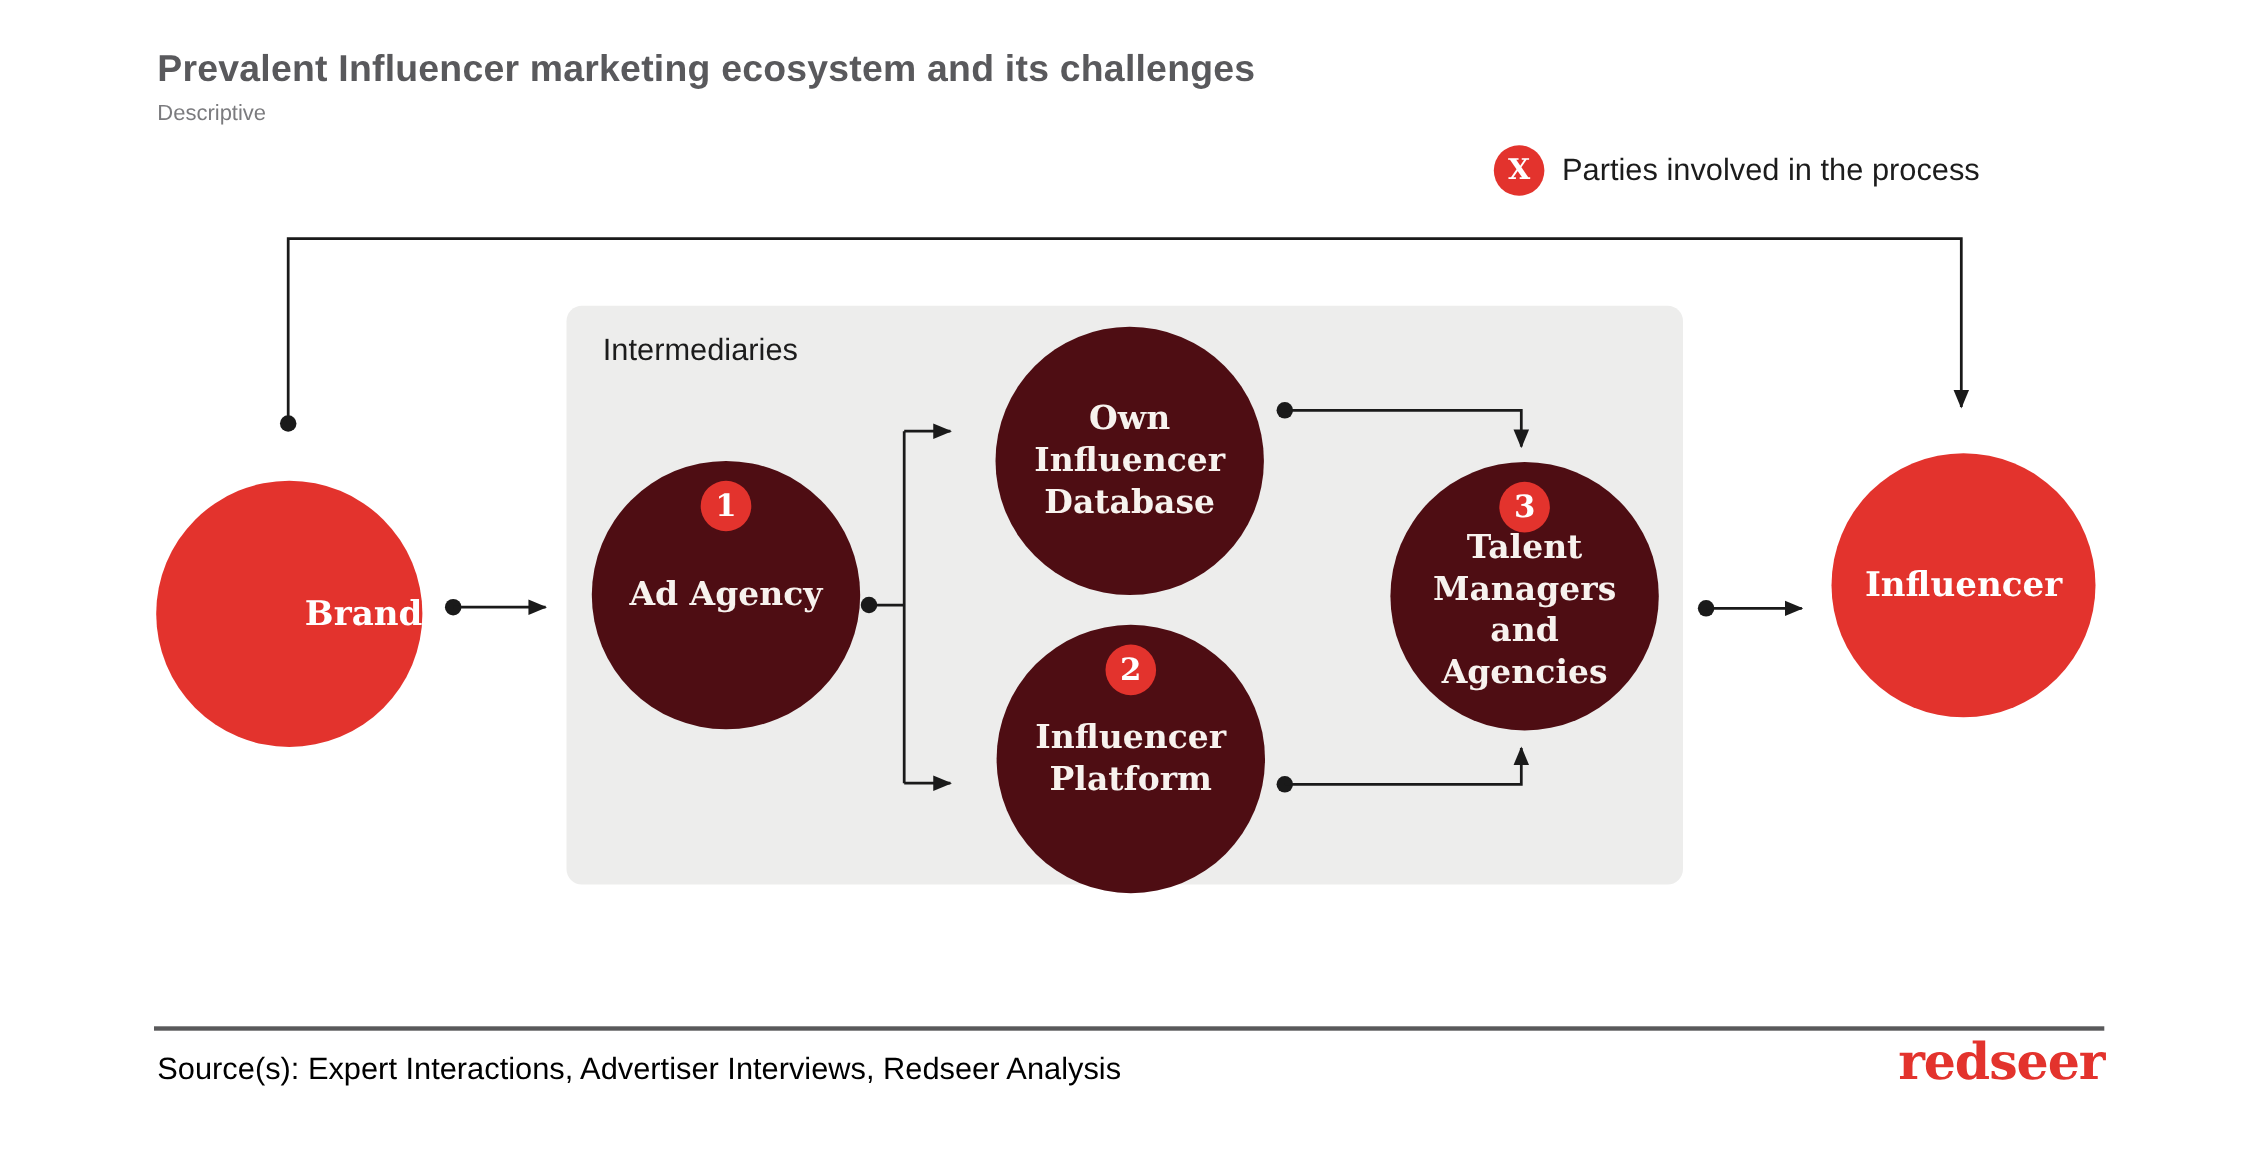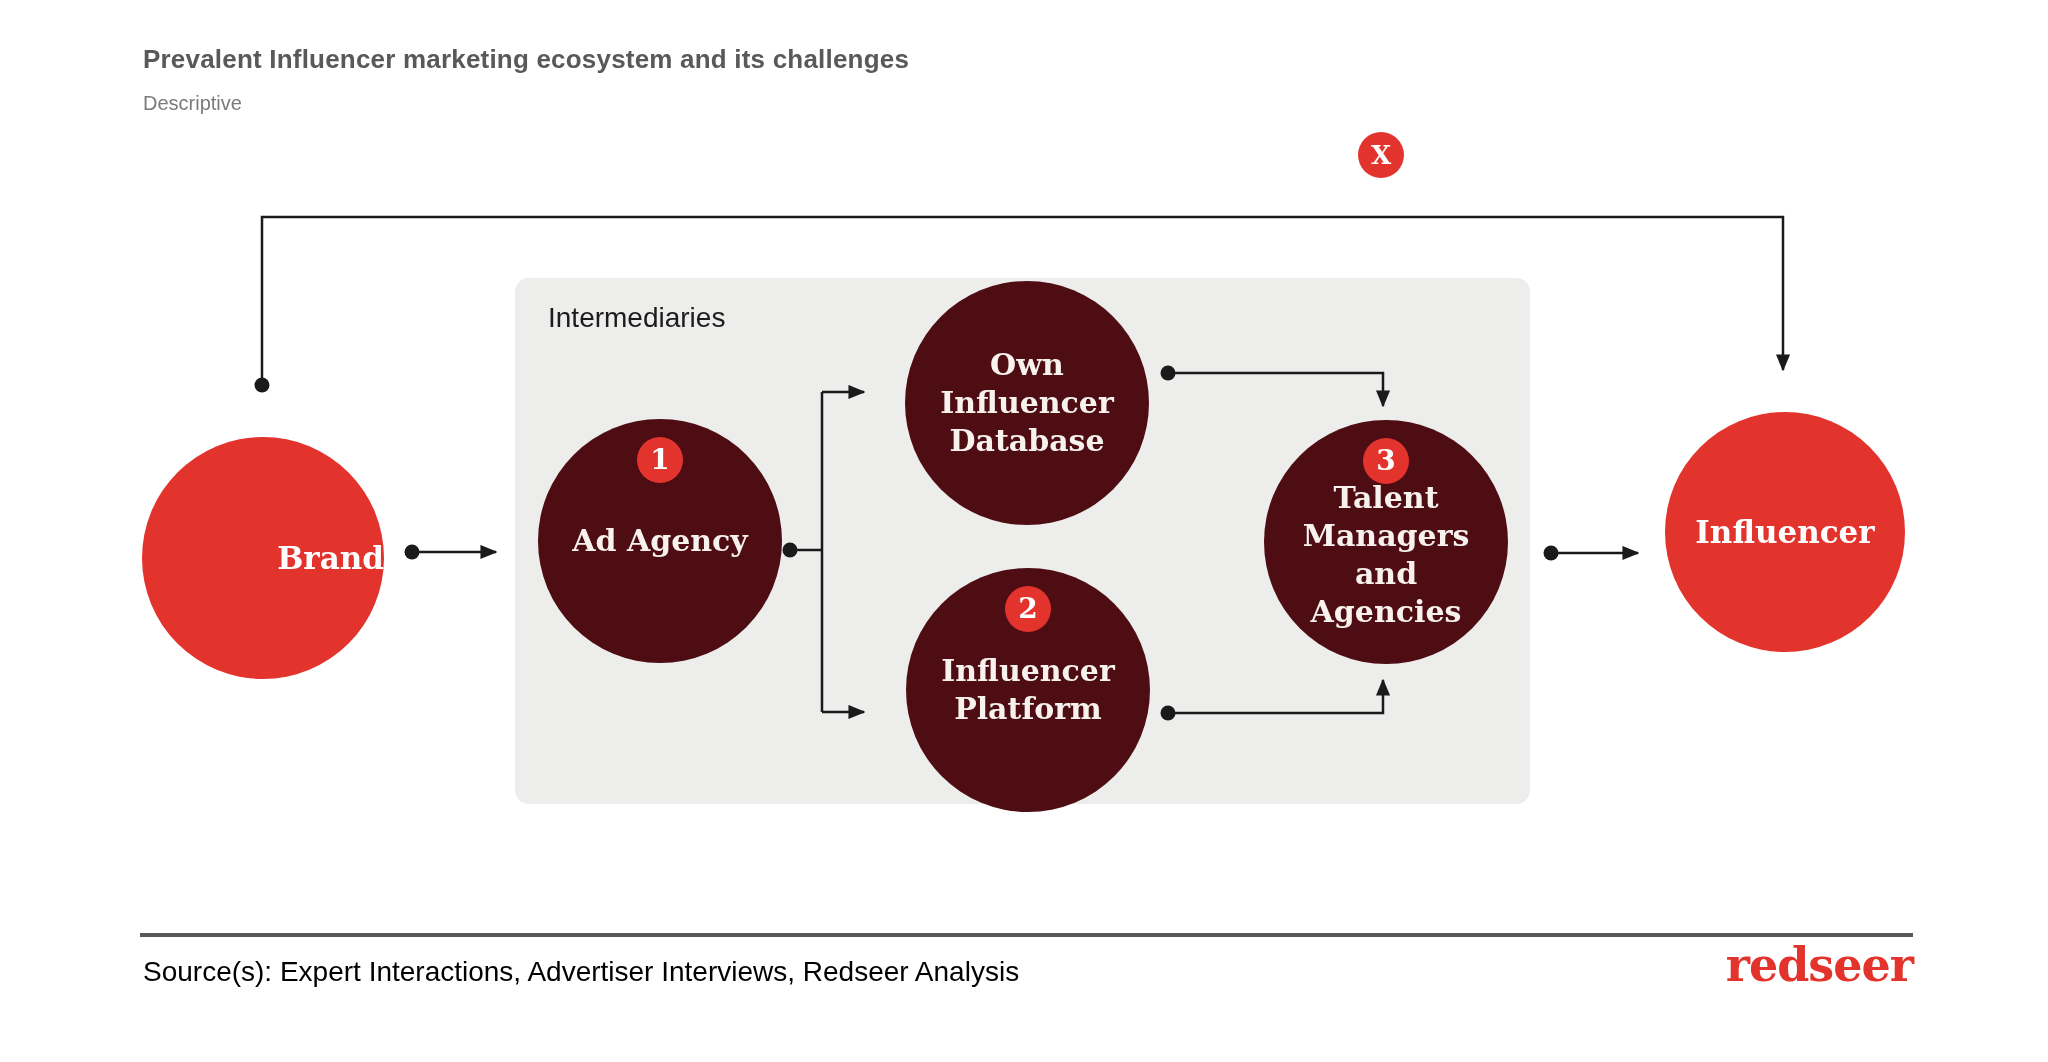--- a/index.html
+++ b/index.html
@@ -6,21 +6,21 @@
   #canvas{
     position:relative;
     width:2048px;height:1062px;
     background:#ffffff;
     font-family:"Liberation Sans", sans-serif;
     overflow:hidden;
   }
   
   .title{
     position:absolute;left:143px;top:44px;
-    font-size:26px;font-weight:700;color:#59595c;letter-spacing:.2px;
+    font-size:34px;font-weight:700;color:#59595c;letter-spacing:.2px;
   }
   .subtitle{
     position:absolute;left:143px;top:92px;
     font-size:20px;font-weight:400;color:#7b7b7e;
   }
   
   .legend{position:absolute;left:1358px;top:132px;display:flex;align-items:center;gap:16px;}
   .legend-circle{
     width:46px;height:46px;border-radius:50%;
     background:var(--party-red,#E3332D);
@@ -53,21 +53,21 @@
   .intermediary{background:var(--intermediary-maroon,#4E0D13);color:#f7f2ee;font-size:30px;line-height:38px;}
   .badge{
     position:absolute;top:18px;left:50%;transform:translateX(-50%);
     width:46px;height:46px;border-radius:50%;
     background:var(--party-red,#E3332D);color:#fff;
     display:flex;align-items:center;justify-content:center;
     font-family:"DejaVu Serif", serif;font-weight:700;font-size:28px;line-height:1;
   }
   #node-brand{left:142px;top:437px;width:242px;height:242px;justify-content:flex-end;}
   #node-ad-agency{left:538px;top:419px;width:244px;height:244px;}
-  #node-own-db{left:905px;top:281px;width:244px;height:244px;align-items:center;}
+  #node-own-db{left:905px;top:297px;width:244px;height:244px;align-items:center;}
   #node-platform{left:906px;top:568px;width:244px;height:244px;}
   #node-talent{left:1264px;top:420px;width:244px;height:244px;padding-top:26px;box-sizing:border-box;}
   #node-influencer{left:1665px;top:412px;width:240px;height:240px;}
   
   .footer-rule{position:absolute;left:140px;top:933px;width:1773px;height:4px;background:#59595b;}
   .source{position:absolute;left:143px;top:956px;font-size:28px;color:#000000;}
   .logo{
     position:absolute;right:135px;top:938px;
     font-family:"DejaVu Serif", serif;font-weight:700;font-size:46px;
     color:var(--party-red,#E3332D);letter-spacing:-1px;text-align:right;
@@ -76,20 +76,21 @@
 </head>
 <body>
 
 <div id="canvas">
 
   <div class="title">Prevalent Influencer marketing ecosystem and its challenges</div>
   <div class="subtitle">Descriptive</div>
 
   <div class="legend">
     <div class="legend-circle">X</div>
+    <div class="legend-label">Parties involved in the process</div>
   </div>
 
   <div class="panel">
     <div class="panel-label">Intermediaries</div>
   </div>
 
   <svg class="wires" width="2048" height="1062" viewBox="0 0 2048 1062">
     <defs>
       <marker id="arrow" viewBox="0 0 12 10" refX="11" refY="5" markerWidth="17" markerHeight="15" markerUnits="userSpaceOnUse" orient="auto">
         <path d="M0,0 L12,5 L0,10 Z"></path>

